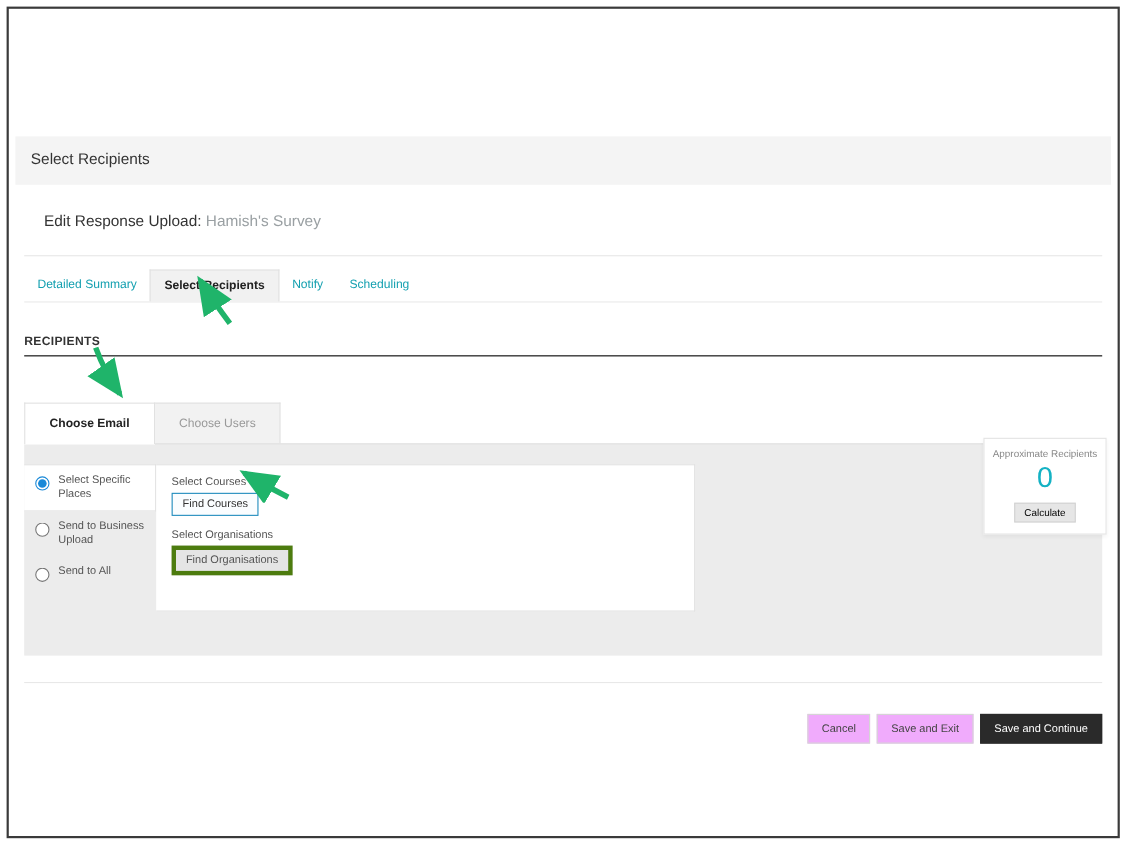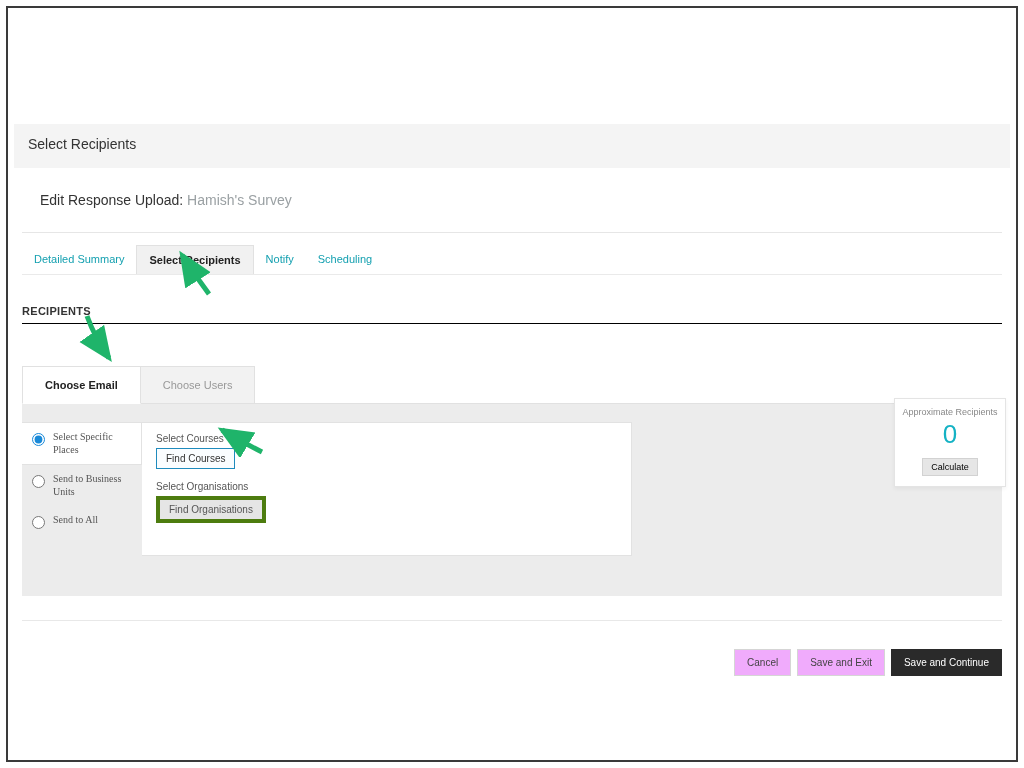--- a/index.html
+++ b/index.html
@@ -24,21 +24,21 @@
   .subtabs { display: flex; margin-top: 42px; font-size: 11px; }
   .subtab { padding: 12px 22px; border: 1px solid #e1e1e1; background: #f2f2f2; color: #999; cursor: pointer; }
   .subtab + .subtab { border-left: none; }
   .subtab.active { background: #fff; color: #222; font-weight: 600; border-bottom-color: #fff; position: relative; z-index: 2; }
 
   .subtab-body { background: #ececec; display: flex; padding: 18px 0 40px; position: relative; margin-top: -1px; border-top: 1px solid #e1e1e1; }
   .radio-col { width: 120px; }
   .radio-row { display: flex; align-items: flex-start; gap: 8px; padding: 8px 10px; font-size: 10px; color: #555; }
   .radio-row.active { background: #fff; border: 1px solid #e2e2e2; border-left: none; }
   .radio-row input { margin-top: 2px; accent-color: #1989d8; }
-  .radio-row label { line-height: 1.25; font-family: Liberation Serif, serif; }
+  .radio-row label { line-height: 1.25; }
 
   .controls-col { flex: 1; background: #fff; border: 1px solid #e2e2e2; border-left: none; padding: 10px 14px 20px; font-size: 10px; color: #555; max-width: 490px; }
   .ctl-group { margin-bottom: 12px; }
   .ctl-label { display: block; margin-bottom: 4px; }
   .ctl-btn { font-size: 10px; padding: 4px 9px; background: #e5e5e5; border: 4px solid #4d7c0f; cursor: pointer; color: #555; }
   .ctl-btn.primary-outline { background: #fafdff; border: 1px solid #1f8bbd; color: #333; }
 
   .approx { position: absolute; right: -4px; top: -6px; width: 112px; background: #fff; border: 1px solid #e4e4e4; padding: 8px 6px 10px; text-align: center; box-shadow: 0 2px 4px rgba(0,0,0,.05); }
   .approx .lbl { font-size: 9px; color: #888; }
   .approx .num { font-size: 26px; color: #14b2c4; font-weight: 400; margin: 2px 0 6px; }
@@ -85,21 +85,21 @@
 
       <div class="subtab-body">
 
         <div class="radio-col">
           <div class="radio-row active">
             <input type="radio" name="scope" checked="" style="">
             <label>Select Specific Places</label>
           </div>
           <div class="radio-row">
             <input type="radio" name="scope" style="">
-            <label>Send to Business Units</label>
+            <label>Send to Business Upload</label>
           </div>
           <div class="radio-row">
             <input type="radio" name="scope" style="">
             <label>Send to All</label>
           </div>
         </div>
 
         <div class="controls-col">
           <div class="ctl-group">
             <span class="ctl-label">Select Courses</span>

